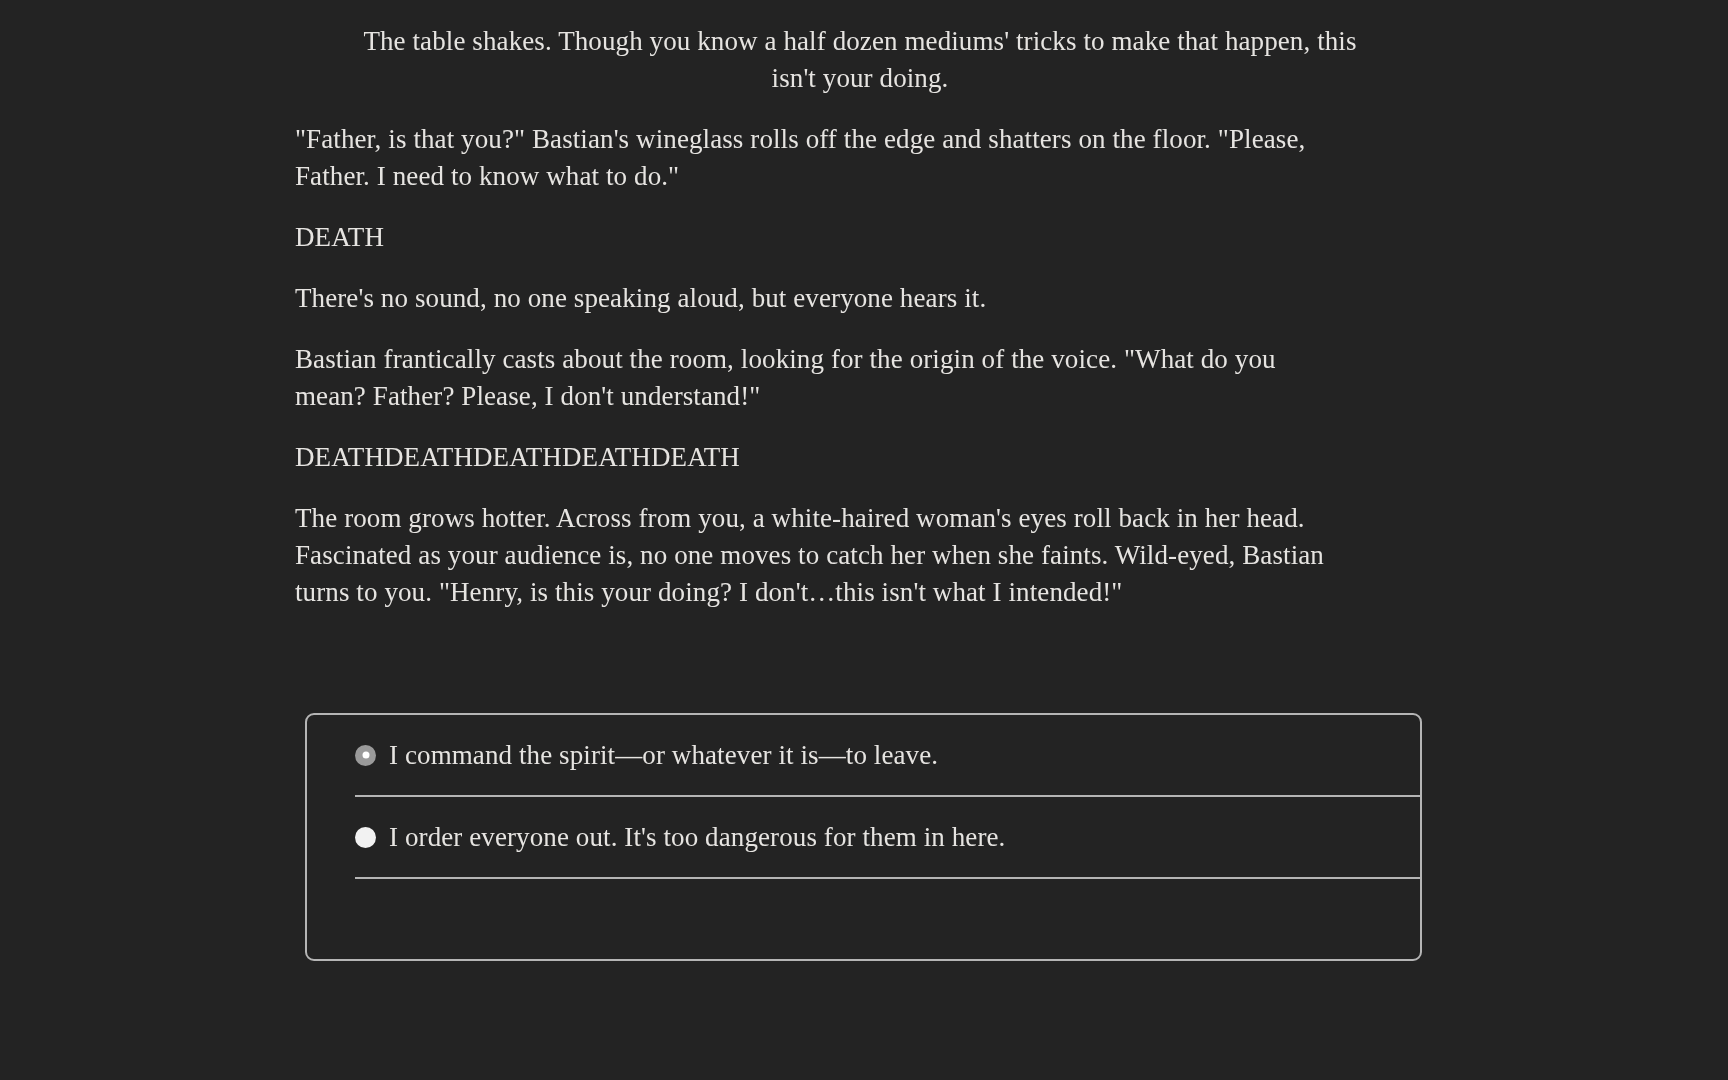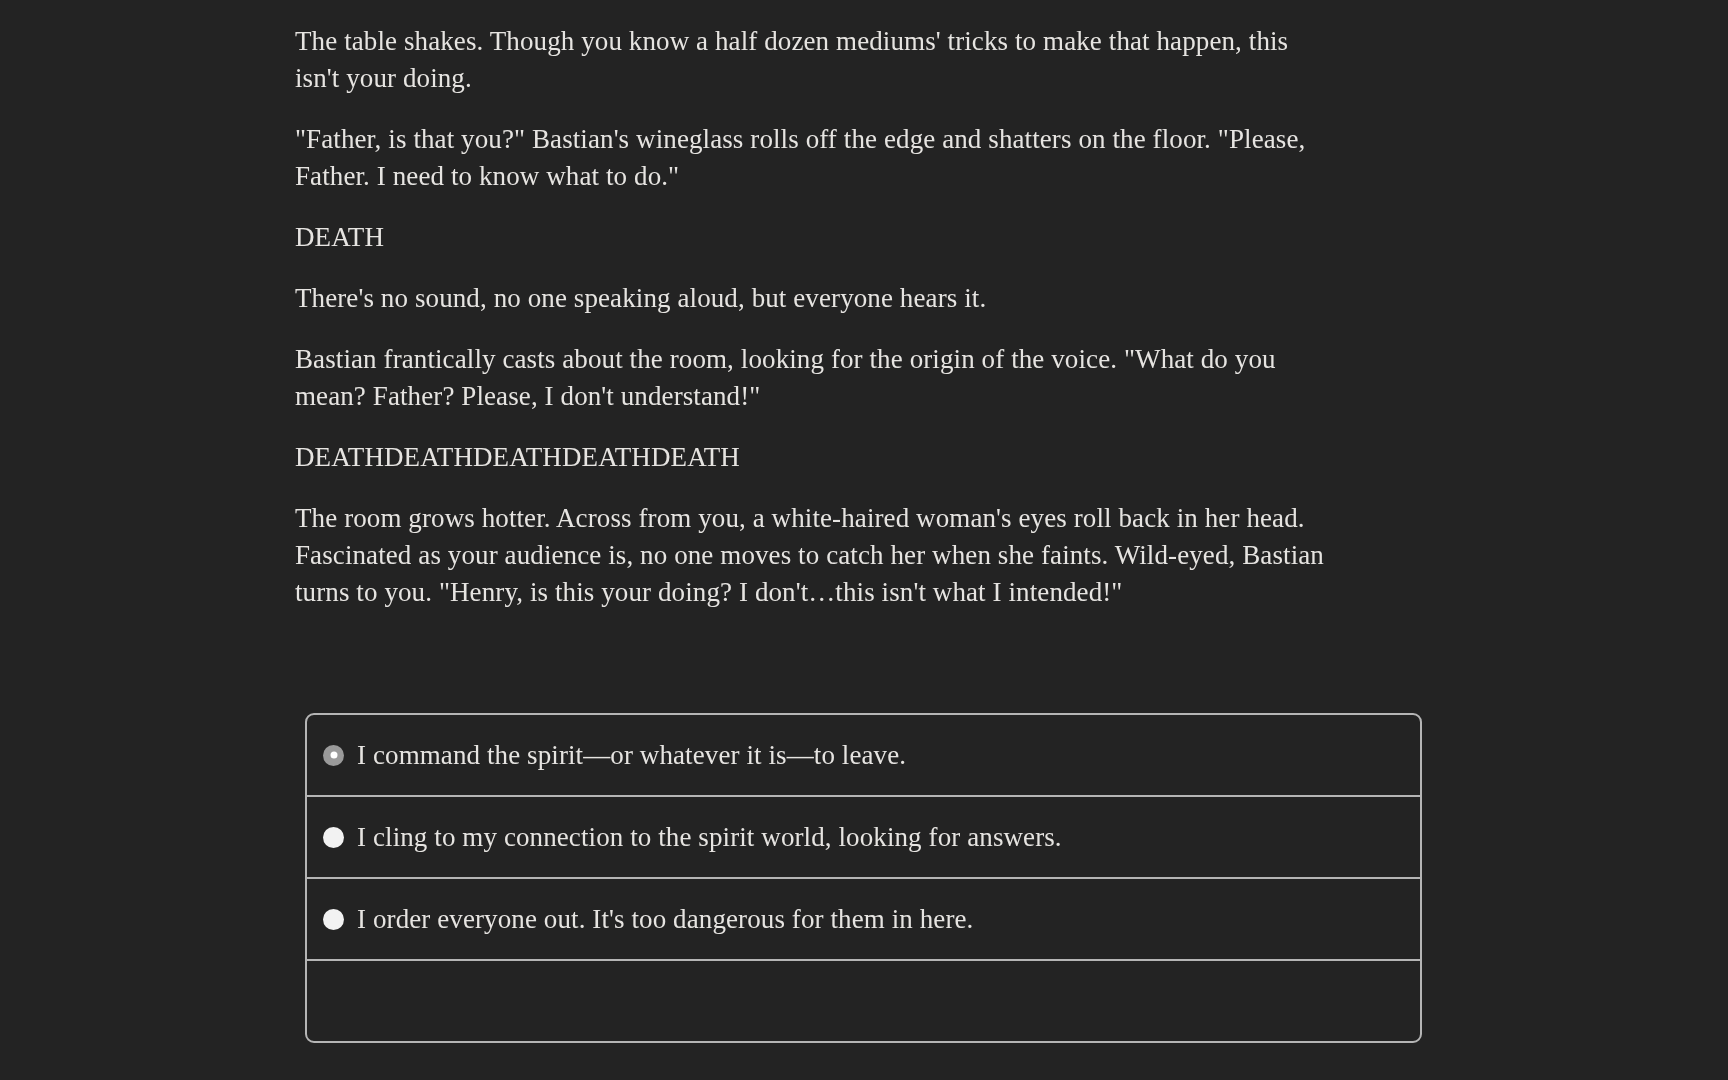--- a/index.html
+++ b/index.html
@@ -26,37 +26,38 @@
   }
   p.story{
     margin:24px 0;
     font-size:27px;
     line-height:37px;
     white-space:pre-line;
     letter-spacing:0.1px;
   }
   p.story:first-child{
     margin-top:0;
+    text-align:center;
   }
   p.story.italic{
   }
   .choices{
     margin-top:102px;
     margin-left:10px;
     width:1113px;
     border:2px solid var(--border);
     border-radius:9px;
     background:var(--bg);
   }
   .choice-row{
     display:flex;
     align-items:center;
     height:80px;
-    padding-left:16px;
     cursor:pointer;
+    margin-left:48px;
   }
   .choice-row + .choice-row{
     border-top:2px solid var(--border);
   }
   .radio{
     flex:none;
     width:21px;
     height:21px;
     border-radius:50%;
     background:#f2f2f2;
@@ -101,24 +102,20 @@
 Fascinated as your audience is, no one moves to catch her when she faints. Wild-eyed, Bastian
 turns to you. "Henry, is this your doing? I don't…this isn't what I intended!"</p>
 
   <div class="choices">
 
     <label class="choice-row">
       <span class="radio checked"></span>
       <span class="choice-label">I command the spirit—or whatever it is—to leave.</span>
     </label>
 
-    <label class="choice-row">
-      <span class="radio"></span>
-      <span class="choice-label">I cling to my connection to the spirit world, looking for answers.</span>
-    </label>
 
     <label class="choice-row">
       <span class="radio"></span>
       <span class="choice-label">I order everyone out. It's too dangerous for them in here.</span>
     </label>
 
     <label class="choice-row">
 
       <span class="choice-label"></span>
     </label>

